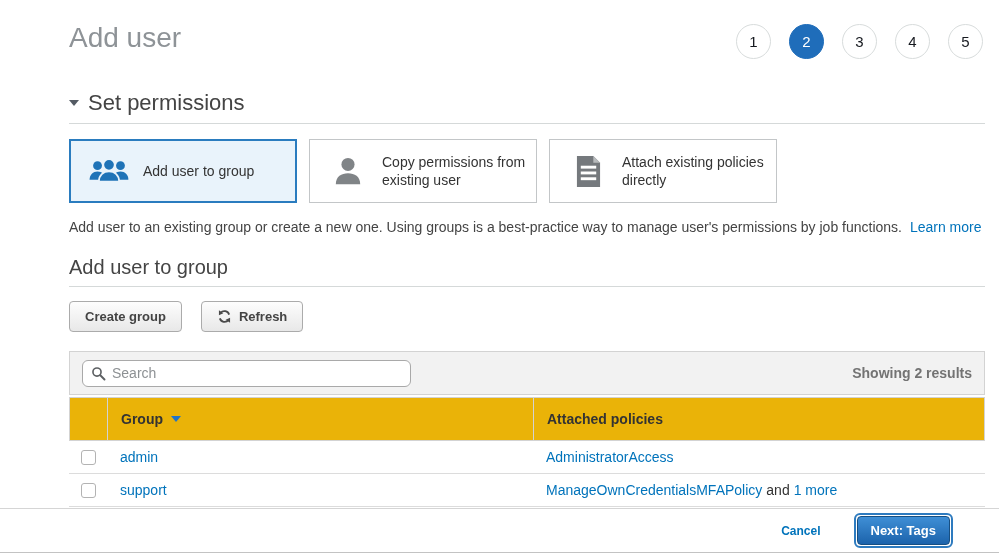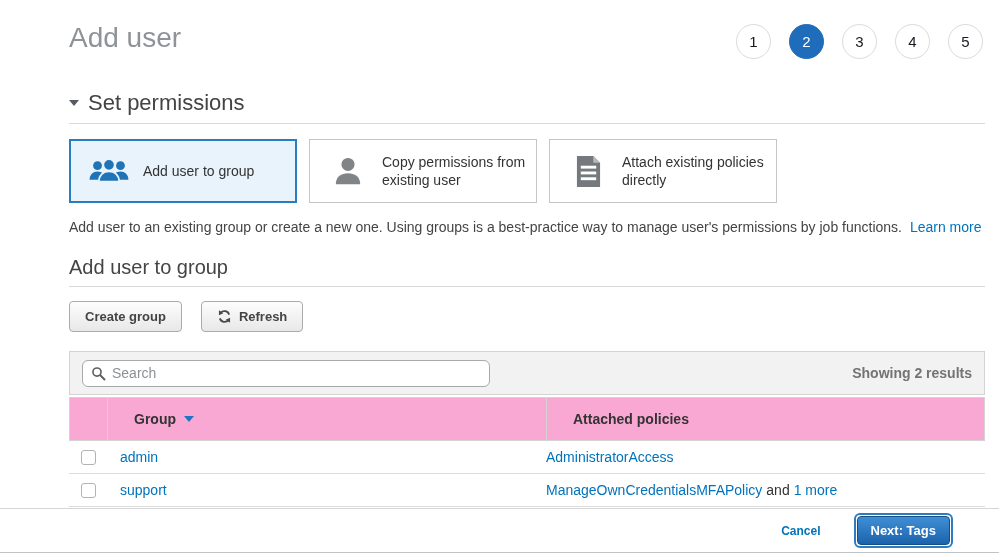--- a/index.html
+++ b/index.html
@@ -44,29 +44,29 @@
          border-radius: 4px; padding: 7px 15px; cursor: pointer; display: inline-flex;
          align-items: center; gap: 7px; }
   .btn-primary { background: linear-gradient(#3f8fd6, #1c63ab); border: 1px solid #174f82;
                  color: #fff; }
   .focus-ring { border: 2px solid #2e7bbf; border-radius: 6px; padding: 1px; background: #fff; display: inline-block; }
 
   
   .table-wrap { margin: 19px 14px 0 33px; }
   .toolbar { background: #f2f2f2; border: 1px solid #d3d3d3; height: 44px;
              display: flex; align-items: center; padding: 0 12px; }
-  .search-box { width: 408px; height: 27px; background: #fff; border: 1px solid #a9a9a9;
+  .search-box { width: 329px; height: 27px; background: #fff; border: 1px solid #a9a9a9;
                 border-radius: 6px; display: flex; align-items: center; padding: 0 8px; }
   .search-box input { border: none; outline: none; flex: 1; font-size: 14px; color: #444;
                       font-family: inherit; margin-left: 6px; background: transparent; }
   .search-box input::placeholder { color: #8d9194; }
   .results { margin-left: auto; font-size: 14px; font-weight: bold; color: #737373; }
 
-  .thead { background: #f9a8d4; border: 1px solid #d3d3d3; height: 44px; margin-top: 2px;
-           display: flex; align-items: stretch; font-size: 14px; font-weight: bold; color: #333; gap: 13px; }
+  .thead { background: #eab308; border: 1px solid #d3d3d3; height: 44px; margin-top: 2px;
+           display: flex; align-items: stretch; font-size: 14px; font-weight: bold; color: #333; }
   .col-check { width: 38px; flex: none; display: flex; align-items: center; justify-content: center; }
   .thead .col-check { border-right: 1px solid #d3d3d3; }
   .col-group { width: 426px; flex: none; display: flex; align-items: center; padding-left: 13px; }
   .thead .col-group { border-right: 1px solid #d3d3d3; }
   .col-policies { flex: 1; display: flex; align-items: center; padding-left: 13px; }
   .sort-caret { width: 0; height: 0; border-left: 5px solid transparent; border-right: 5px solid transparent;
                 border-top: 6px solid #2074c8; margin-left: 8px; cursor: pointer; }
 
   .trow { display: flex; height: 33px; align-items: stretch; border-bottom: 1px solid #dcdcdc;
           font-size: 14px; background: #fff; }

